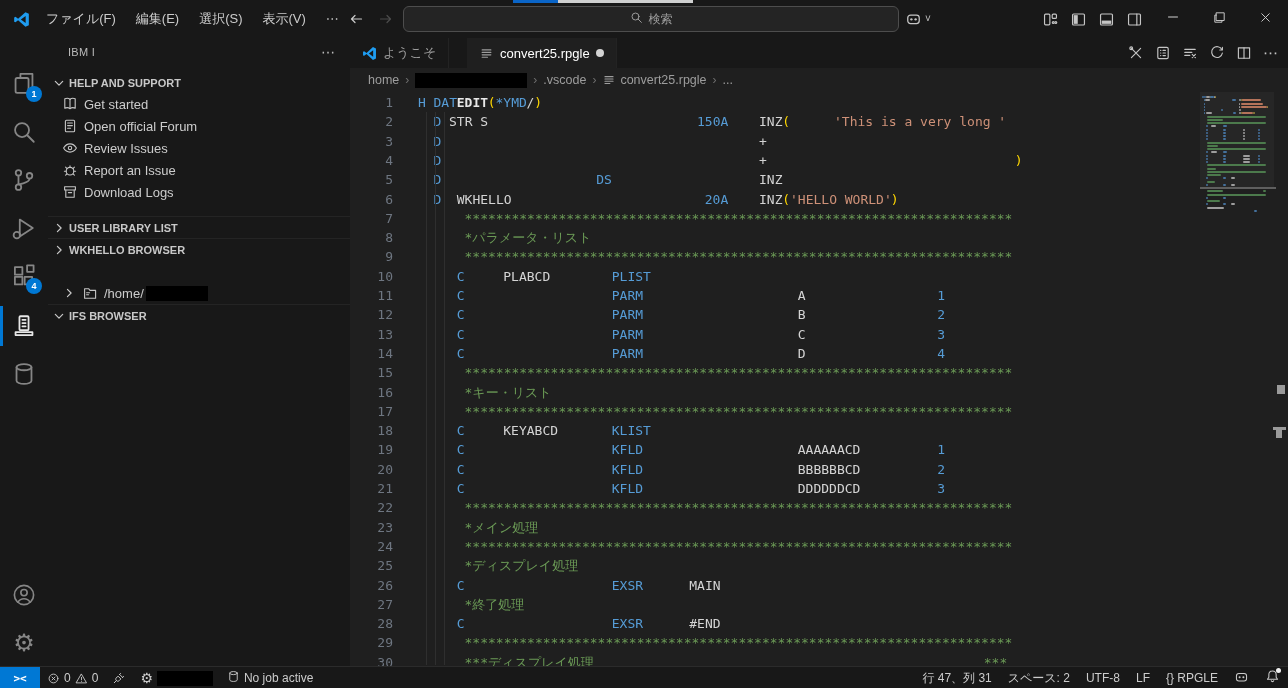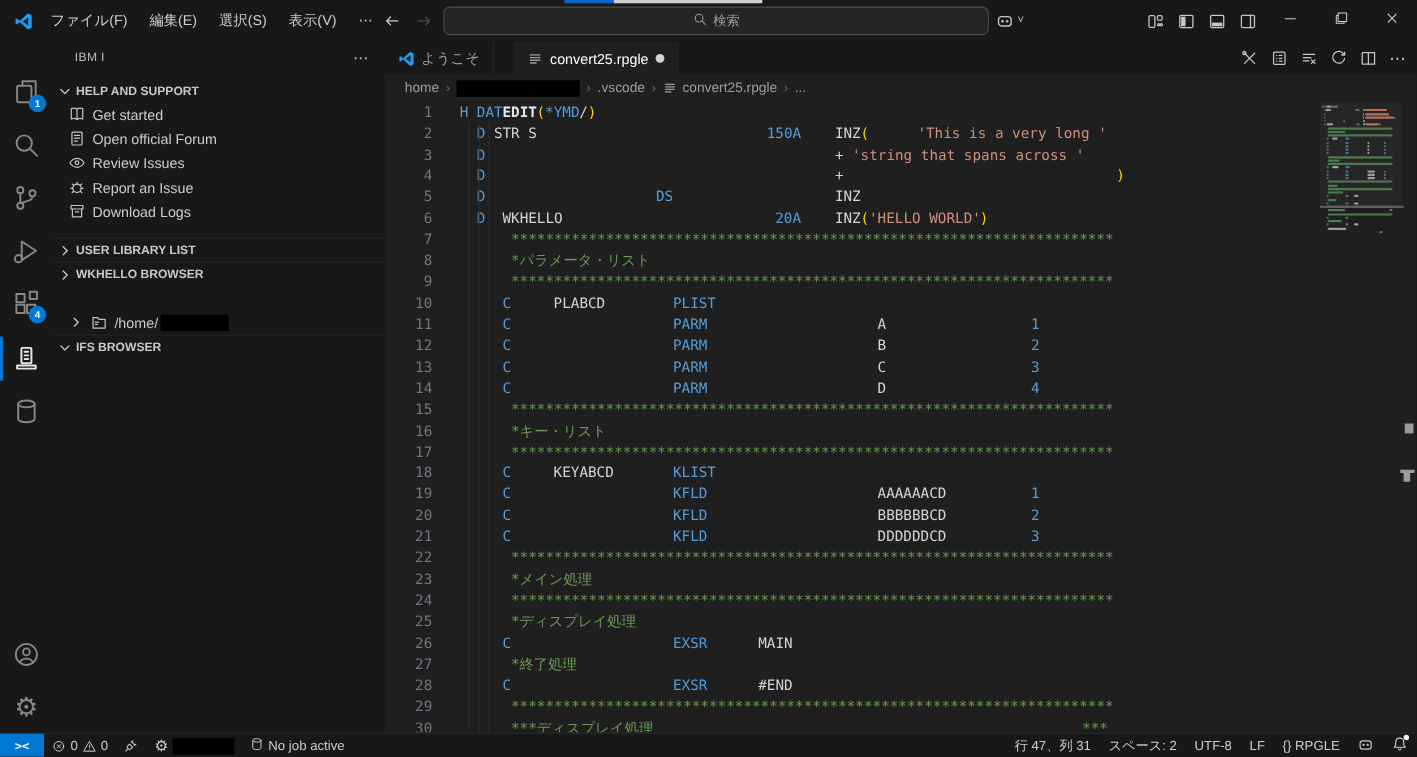--- a/index.html
+++ b/index.html
@@ -481,21 +481,20 @@
           <span class="seg kw" style="left: 15.5px;">D</span>
           <span class="seg fg" style="left: 31px;">STR S</span>
           <span class="seg kw" style="left: 279px;">150A</span>
           <span class="seg fg" style="left: 341px;">INZ</span>
           <span class="seg br" style="left: 364.25px;">(</span>
           <span class="seg str" style="left: 380px; margin-left: 36px;">'This is a very long '</span>
         </div>
         <div class="cline" style="top: 38.6px;">
           <span class="seg kw" style="left: 15.5px;">D</span>
           <span class="seg fg" style="left: 341px;">+</span>
-          <span class="seg str" style="left: 356.5px;">'string that spans across '</span>
         </div>
         <div class="cline" style="top: 57.9px;">
           <span class="seg kw" style="left: 15.5px;">D</span>
           <span class="seg fg" style="left: 341px;">+</span>
           <span class="seg br" style="left: 596.75px;">)</span>
         </div>
         <div class="cline" style="top: 77.2px;">
           <span class="seg kw" style="left: 15.5px;">D</span>
           <span class="seg kw" style="left: 178.25px;">DS</span>
           <span class="seg fg" style="left: 341px;">INZ</span>

